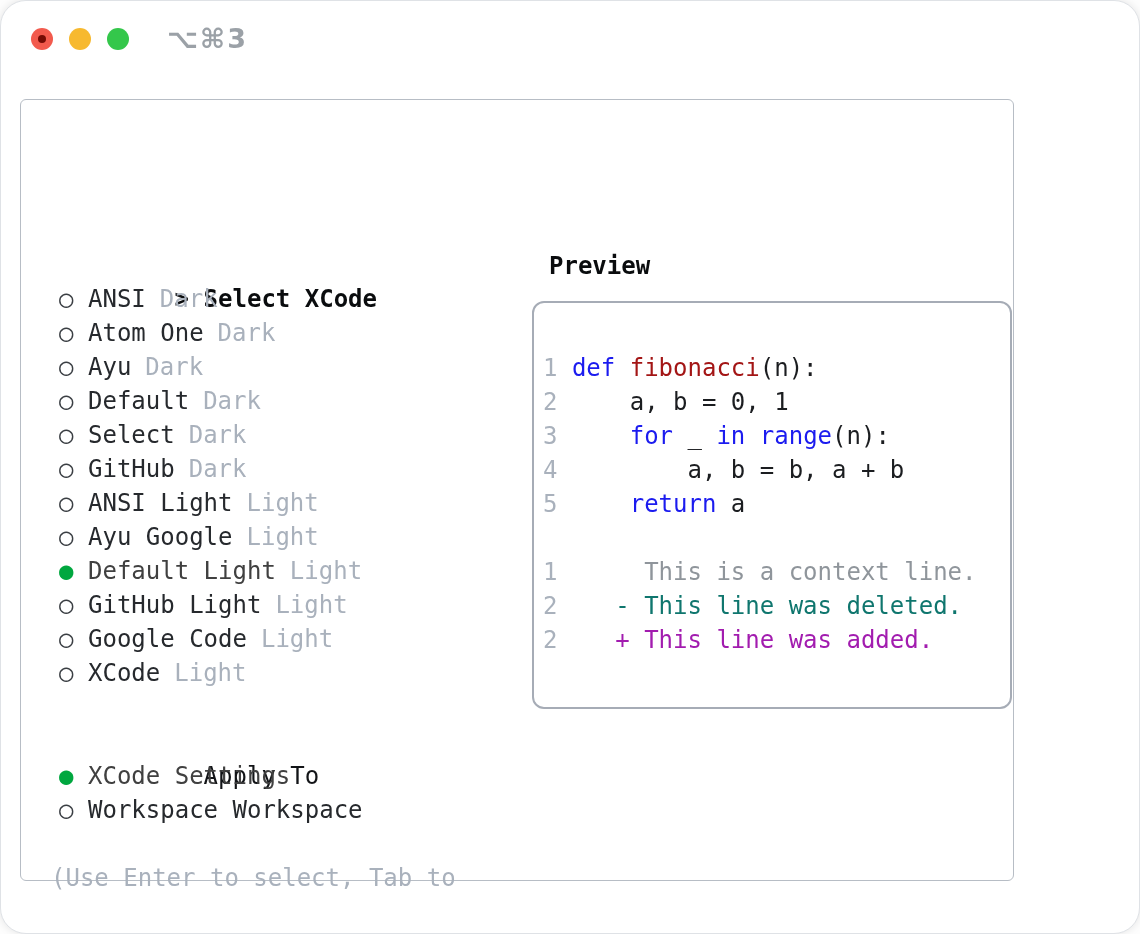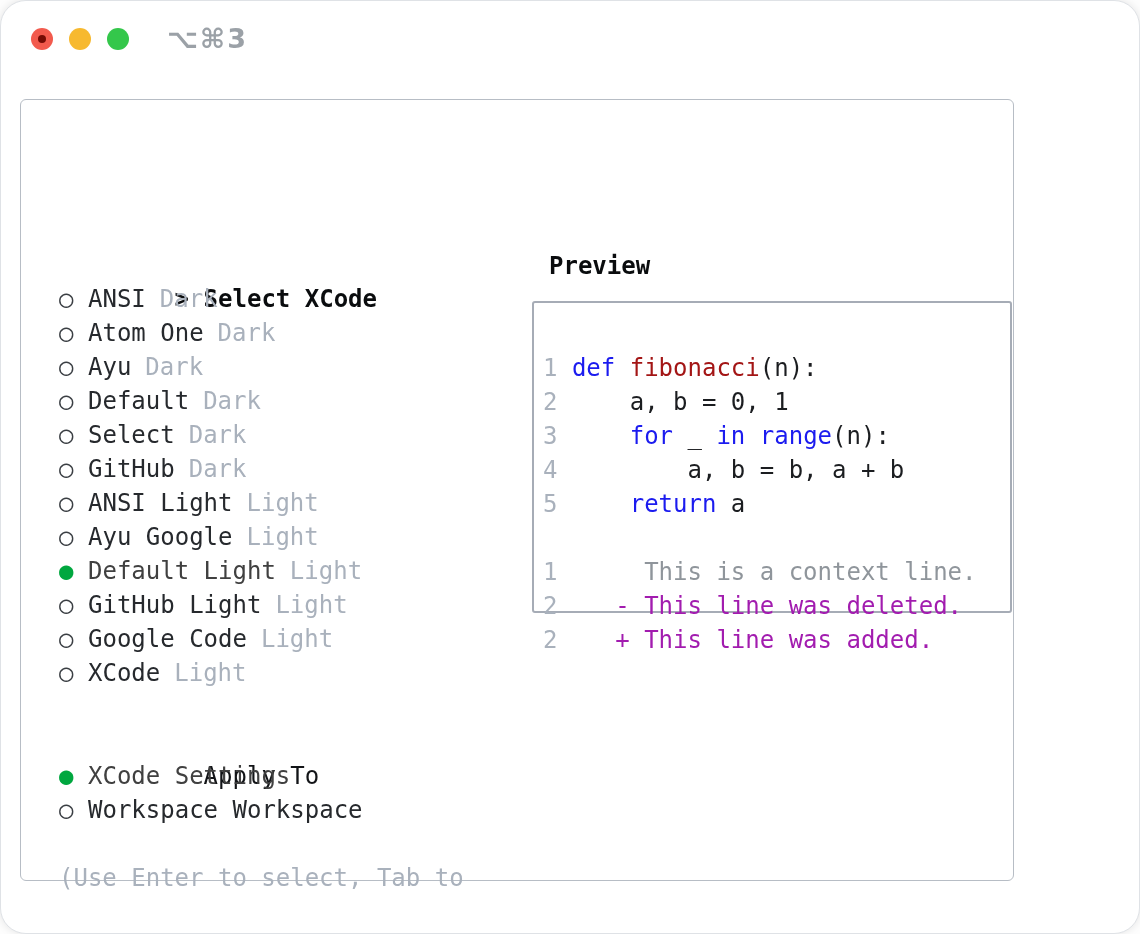--- a/index.html
+++ b/index.html
@@ -38,44 +38,44 @@
   .marker{display:inline-block;width:29px;font-family:"DejaVu Sans Mono","DejaVu Sans",monospace;color:#3a3e43;}
   .hdr .marker{color:#0a0c0e;font-weight:bold;}
   .hdr .label{font-weight:bold;color:#0a0c0e;}
   .label{color:#26292d;}
   .suffix{color:#a9b1bc;margin-left:14px;text-align:right;}
   .selected .marker{color:#00a73f;}
   .selected .label{color:#404040;}
   .subhdr .label{color:#121417;}
   .theme-list{position:absolute;left:38px;top:148px;}
   .apply-to{position:absolute;left:38px;top:625px;}
-  .hint{position:absolute;left:38px;top:761px;color:#a9b1bc;}
+  .hint{position:absolute;left:30px;top:761px;color:#a9b1bc;}
   .hint div{height:34px;line-height:34px;font-size:24px;white-space:pre;}
   
   .preview-label{
     position:absolute;left:528px;top:149px;height:34px;line-height:34px;
     font-size:24px;font-weight:bold;color:#0a0c0e;
   }
   .preview-box{
-    position:absolute;left:511px;top:201px;width:480px;height:312px;
-    border:2px solid #a6acb6;border-radius:3px;background:#ffffff;
+    position:absolute;left:511px;top:201px;width:480px;height:408px;
+    border:2px solid #a6acb6;border-radius:12px;background:#ffffff;
     box-sizing:border-box;
   }
   #preview-code{
     position:absolute;left:9px;top:48px;margin:0;
     font-family:"DejaVu Sans Mono","Liberation Mono",monospace;
     font-size:24px;line-height:34px;
   }
   #preview-code div{height:34px;white-space:pre;}
   .num{color:#a9b1bc;}
   .kw{color:#1b1bef;}
   .fn{color:#a31515;}
   .plain{color:#1b1d20;}
   .ctx{color:#8f959b;}
-  .del{color:#a21caf;}
+  .del{color:#0f766e;}
   .add{color:#a21caf;text-align:center;}
 </style>
 </head>
 <body>
 
 <div class="window">
 
   <span class="tl tl-red">
       <span class="tl-dot"></span>
     </span>

